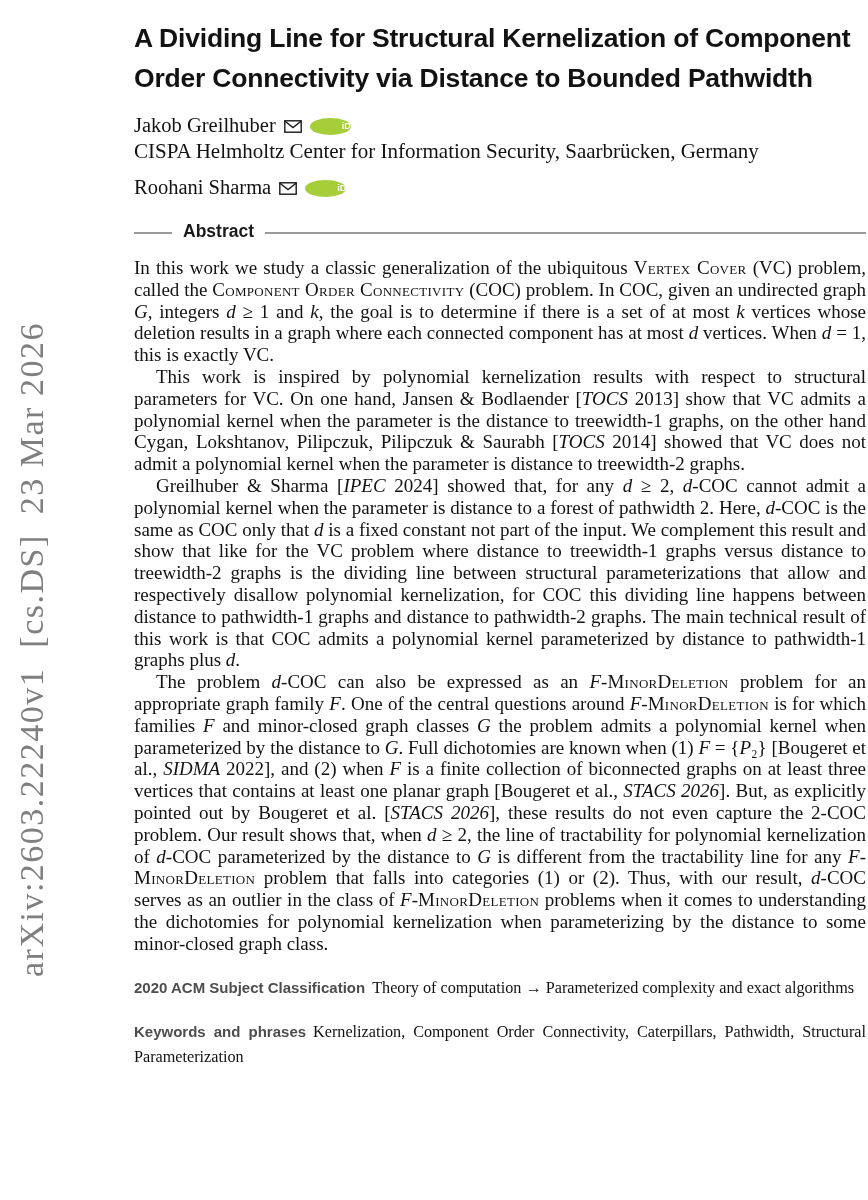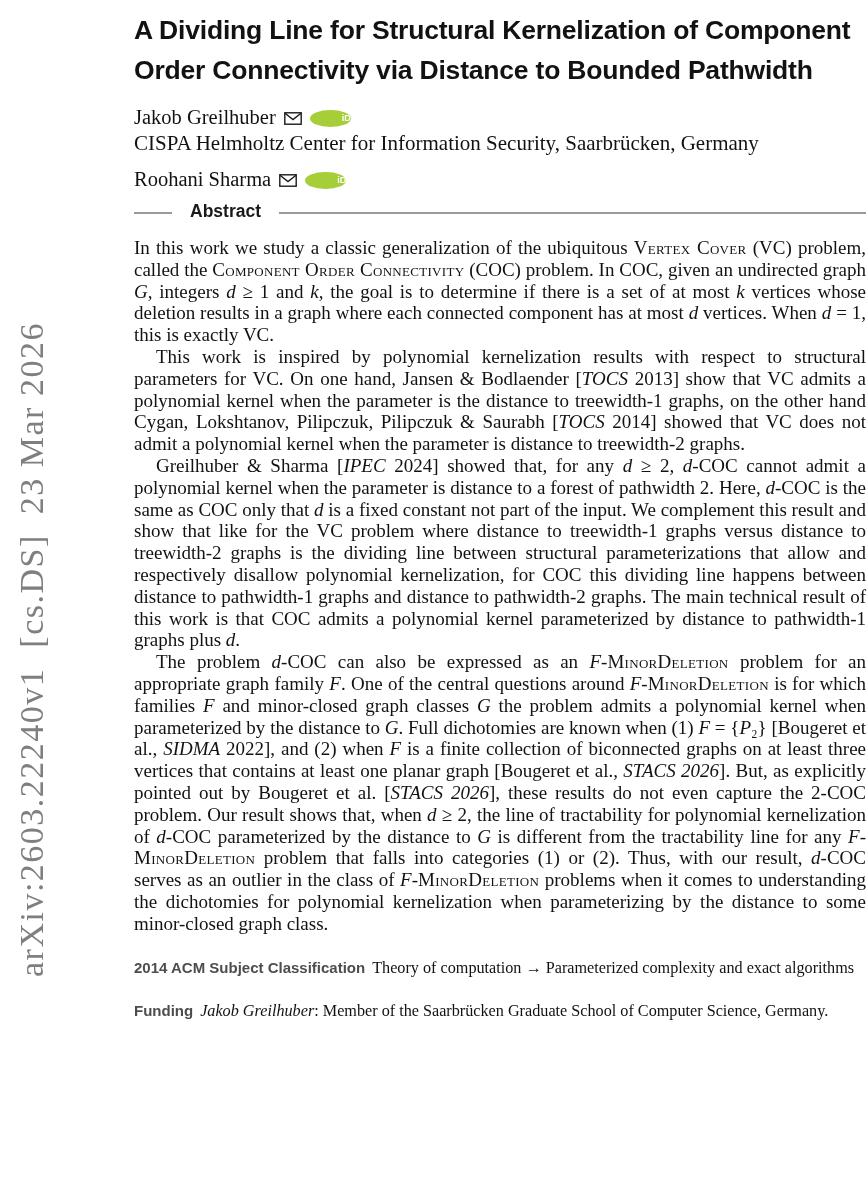--- a/index.html
+++ b/index.html
@@ -30,21 +30,21 @@
     transform-origin: 0 0;
     font-family: "Liberation Serif", "DejaVu Serif", serif;
     font-size: 34px;
     letter-spacing: 1.5px;
     color: var(--sidebar-gray);
     white-space: pre;
   }
 
   .content {
     position: absolute;
-    left: 134px; top: 8px;
+    left: 134px; top: 16px;
     width: 732px;
   }
 
   .title {
     font-family: "Liberation Sans", "DejaVu Sans", sans-serif;
     font-weight: 700;
     font-size: 26.5px;
     line-height: 40px;
     letter-spacing: -0.2px;
     color: var(--ink);
@@ -64,21 +64,21 @@
     color: #ffffff;
     font-family: "Liberation Sans", "DejaVu Sans", sans-serif;
     font-size: 9px; font-weight: 700;
     margin-top: 2px;
     cursor: pointer;
     user-select: none;
     padding-left: 32px;
   }
   .affiliation { font-size: 21px; line-height: 22px; margin-top: 2px; }
 
-  .abstract-rule { display: flex; align-items: center; gap: 18px; margin-top: 10px; }
+  .abstract-rule { display: flex; align-items: center; gap: 11px; margin-top: 22px; }
   .rule { height: 2px; background: var(--rule-gray); }
   .rule.short { width: 38px; }
   .rule.long { flex: 1; }
   .abstract-label {
     font-family: "Liberation Sans", "DejaVu Sans", sans-serif;
     font-weight: 700;
     font-size: 17.5px;
     color: #1a1a1a;
     transform: translateY(-1px);
   }
@@ -164,26 +164,26 @@
     <section class="abstract-body">
       <p><span>In this work we study a classic generalization of the ubiquitous </span><span class="seg-sc">Vertex Cover</span><span> (VC) problem, called the </span><span class="seg-sc">Component Order Connectivity</span><span> (COC) problem. In COC, given an undirected graph </span><span class="seg-i">G</span><span>, integers </span><span class="seg-i">d</span><span> ≥ 1 and </span><span class="seg-i">k</span><span>, the goal is to determine if there is a set of at most </span><span class="seg-i">k</span><span> vertices whose deletion results in a graph where each connected component has at most </span><span class="seg-i">d</span><span> vertices. When </span><span class="seg-i">d</span><span> = 1, this is exactly VC.</span></p>
       <p><span>This work is inspired by polynomial kernelization results with respect to structural parameters for VC. On one hand, Jansen &amp; Bodlaender [</span><span class="seg-i">TOCS</span><span> 2013] show that VC admits a polynomial kernel when the parameter is the distance to treewidth-1 graphs, on the other hand Cygan, Lokshtanov, Pilipczuk, Pilipczuk &amp; Saurabh [</span><span class="seg-i">TOCS</span><span> 2014] showed that VC does not admit a polynomial kernel when the parameter is distance to treewidth-2 graphs.</span></p>
       <p><span>Greilhuber &amp; Sharma [</span><span class="seg-i">IPEC</span><span> 2024] showed that, for any </span><span class="seg-i">d</span><span> ≥ 2, </span><span class="seg-i">d</span><span>-COC cannot admit a polynomial kernel when the parameter is distance to a forest of pathwidth 2. Here, </span><span class="seg-i">d</span><span>-COC is the same as COC only that </span><span class="seg-i">d</span><span> is a fixed constant not part of the input. We complement this result and show that like for the VC problem where distance to treewidth-1 graphs versus distance to treewidth-2 graphs is the dividing line between structural parameterizations that allow and respectively disallow polynomial kernelization, for COC this dividing line happens between distance to pathwidth-1 graphs and distance to pathwidth-2 graphs. The main technical result of this work is that COC admits a polynomial kernel parameterized by distance to pathwidth-1 graphs plus </span><span class="seg-i">d</span><span>.</span></p>
       <p><span>The problem </span><span class="seg-i">d</span><span>-COC can also be expressed as an </span><span class="seg-cal">F</span><span>-</span><span class="seg-sc">MinorDeletion</span><span> problem for an appropriate graph family </span><span class="seg-cal">F</span><span>. One of the central questions around </span><span class="seg-cal">F</span><span>-</span><span class="seg-sc">MinorDeletion</span><span> is for which families </span><span class="seg-cal">F</span><span> and minor-closed graph classes </span><span class="seg-cal">G</span><span> the problem admits a polynomial kernel when parameterized by the distance to </span><span class="seg-cal">G</span><span>. Full dichotomies are known when (1) </span><span class="seg-cal">F</span><span> = {</span><span class="seg-i">P</span><span>₂} [Bougeret et al., </span><span class="seg-i">SIDMA</span><span> 2022], and (2) when </span><span class="seg-cal">F</span><span> is a finite collection of biconnected graphs on at least three vertices that contains at least one planar graph [Bougeret et al., </span><span class="seg-i">STACS 2026</span><span>]. But, as explicitly pointed out by Bougeret et al. [</span><span class="seg-i">STACS 2026</span><span>], these results do not even capture the 2-COC problem. Our result shows that, when </span><span class="seg-i">d</span><span> ≥ 2, the line of tractability for polynomial kernelization of </span><span class="seg-i">d</span><span>-COC parameterized by the distance to </span><span class="seg-cal">G</span><span> is different from the tractability line for any </span><span class="seg-cal">F</span><span>-</span><span class="seg-sc">MinorDeletion</span><span> problem that falls into categories (1) or (2). Thus, with our result, </span><span class="seg-i">d</span><span>-COC serves as an outlier in the class of </span><span class="seg-cal">F</span><span>-</span><span class="seg-sc">MinorDeletion</span><span> problems when it comes to understanding the dichotomies for polynomial kernelization when parameterizing by the distance to some minor-closed graph class.</span></p>
     </section>
 
     <section class="meta">
 
       <p class="meta-p">
-        <span class="meta-label">2014 ACM Subject Classification</span><span><span>Theory of computation → Parameterized complexity and exact algorithms</span></span>
+        <span class="meta-label">2020 ACM Subject Classification</span><span><span>Theory of computation → Parameterized complexity and exact algorithms</span></span>
       </p>
 
+      <p class="meta-p">
+        <span class="meta-label">Keywords and phrases</span><span><span>Kernelization, Component Order Connectivity, Caterpillars, Pathwidth, Structural Parameterization</span></span>
+      </p>
 
       <div class="funding-block">
-        <p>
-          <span class="meta-label">Funding</span><span><span class="seg-i">Jakob Greilhuber</span><span>: Member of the Saarbrücken Graduate School of Computer Science, Germany.</span></span>
-        </p>
       </div>
 
     </section>
 
   </main>
 </div>
 
 </body></html>

